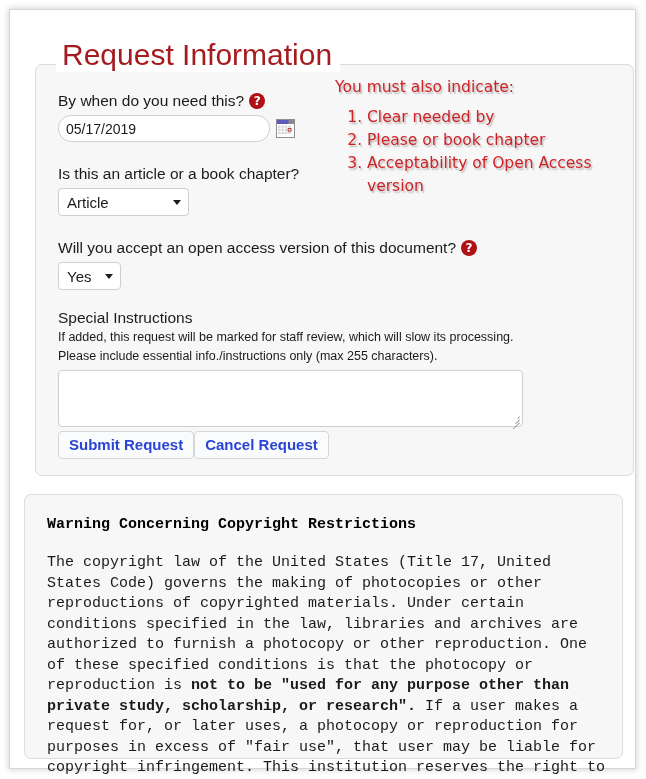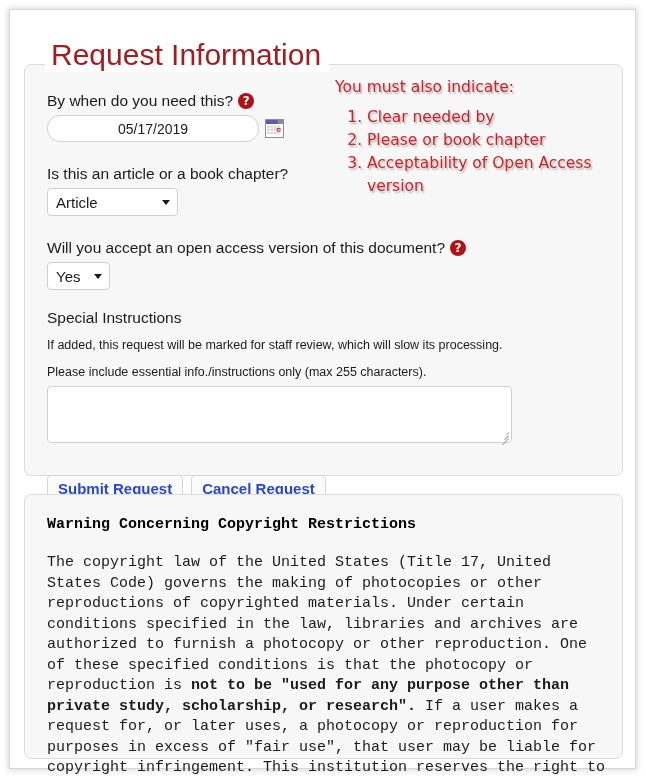--- a/index.html
+++ b/index.html
@@ -28,21 +28,21 @@
 
   
   .fieldset {
     position: absolute;
     background: #f7f7f7;
     border: 1px solid #dcdcdc;
     border-radius: 7px;
     box-sizing: border-box;
   }
   .fieldset.request {
-    left: 14px;
+    left: 25px;
     top: 54px;
     width: 599px;
     height: 412px;
   }
   .fieldset.copyright {
     left: 14px;
     top: 484px;
     width: 599px;
     height: 265px;
     font-family: Liberation Mono, monospace;
@@ -107,21 +107,20 @@
     height: 27px;
     box-sizing: border-box;
     border: 1px solid #cfcfcf;
     border-radius: 13px;
     background: #ffffff;
     font-family: "Liberation Sans", sans-serif;
     font-size: 14px;
     color: #1b1b1b;
     padding: 0 7px;
     outline: none;
-    text-align: center;
   }
 
   .cal-icon {
     width: 19px;
     height: 19px;
     border: 1px solid #8f8f8f;
     background: #ffffff;
     box-sizing: border-box;
     cursor: pointer;
     position: relative;
@@ -164,21 +163,21 @@
 
   .si-title {
     font-size: 15.5px;
     color: #1b1b1b;
     line-height: 19px;
   }
   .si-note {
     font-size: 12.5px;
     color: #1b1b1b;
     line-height: 15.5px;
-    margin-top: 11px;
+    margin-top: 3px;
   }
 
   .textarea-box {
     width: 465px;
     height: 57px;
     box-sizing: border-box;
     margin-top: 6px;
     border: 1px solid #cfcfcf;
     border-radius: 4px;
     background: #ffffff;
@@ -199,22 +198,21 @@
     background: #9a9a9a;
     height: 1px;
     transform-origin: right bottom;
   }
   .resize-grip i:nth-child(1) { bottom: 1px; width: 9px; transform: rotate(-45deg); }
   .resize-grip i:nth-child(2) { bottom: 4px; width: 6px; transform: rotate(-45deg); }
   .resize-grip i:nth-child(3) { bottom: 7px; width: 3px; transform: rotate(-45deg); }
 
   .btn-row {
     display: flex;
-    gap: 8px;
-    margin-top: 32px;
+    margin-top: 4px;
   }
   .btn {
     height: 28px;
     box-sizing: border-box;
     border: 1px solid #d6d6d6;
     border-radius: 4px;
     background: #fafbfc;
     color: #2a45d6;
     font-family: "Liberation Sans", sans-serif;
     font-size: 15px;

